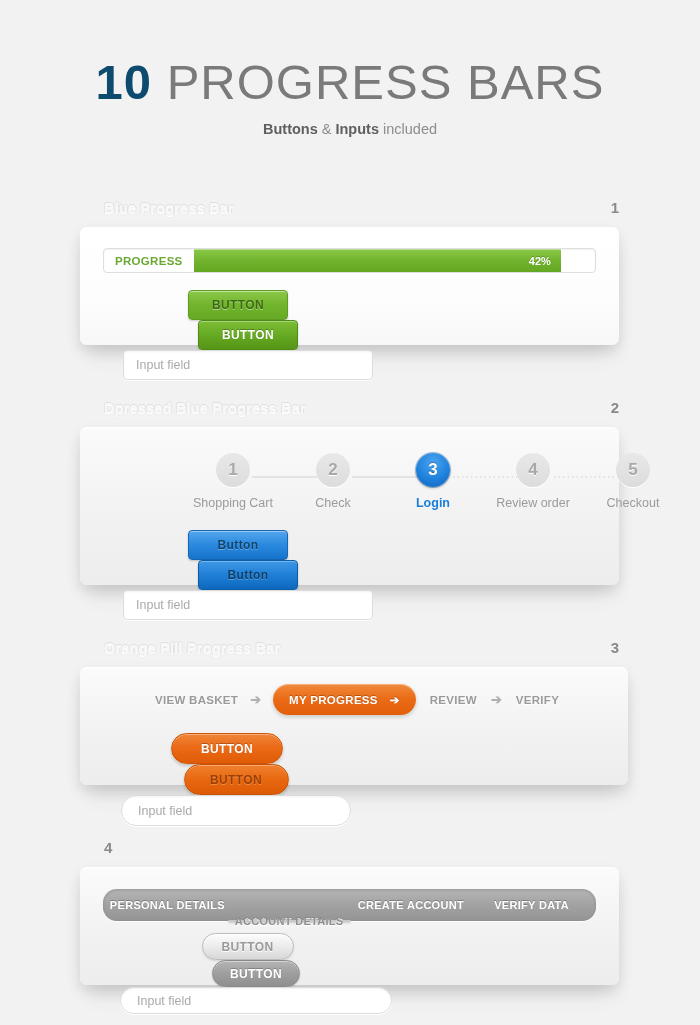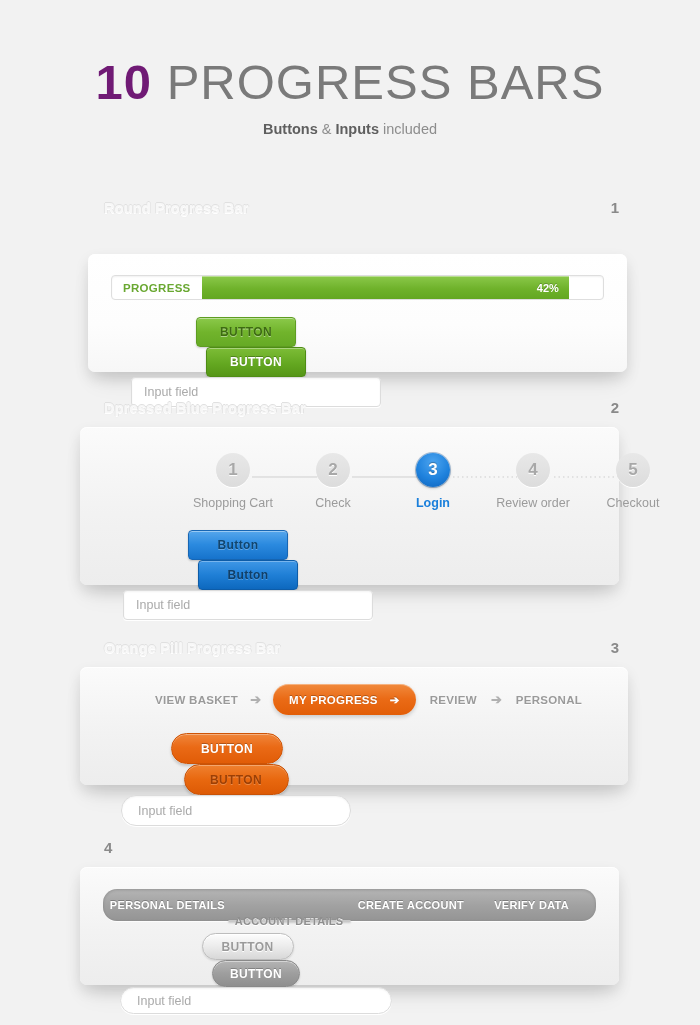--- a/index.html
+++ b/index.html
@@ -10,21 +10,21 @@
     overflow: hidden;
   }
   .page { position: relative; width: 700px; height: 1025px; }
 
   
   .header { text-align: center; padding-top: 58px; }
   .title {
     font-size: 49px; color: #7a7a7a; letter-spacing: 1px;
     font-weight: 300; line-height: 1;
   }
-  .title .num { font-weight: bold; color: #701a75; }
+  .title .num { font-weight: bold; color: #0c4a6e; }
   .subtitle {
     margin-top: 14px; font-size: 14.5px; color: #8d8d8d;
   }
   .subtitle b { color: #5f5f5f; font-weight: bold; }
 
   
   .sec-head {
     position: absolute; left: 104px; right: 81px;
     display: flex; align-items: baseline; justify-content: space-between;
   }
@@ -210,24 +210,24 @@
   <div class="header">
     <div class="title">
       <span class="num">10</span><span> PROGRESS BARS</span>
     </div>
     <div class="subtitle">
       <b>Buttons</b><span> &amp; </span><b>Inputs</b><span> included</span>
     </div>
   </div>
 
   <div class="sec-head" style="top:199px">
-    <span class="sec-title">Round Progress Bar</span>
+    <span class="sec-title">Blue Progress Bar</span>
     <span class="sec-num">1</span>
   </div>
-  <div class="panel white" style="left:88px; top:227px; width:539px; height:118px;margin-top:27px;">
+  <div class="panel white" style="left:80px; top:227px; width:539px; height:118px;">
 
     <div class="lime-track" style="left:23px; top:21px; width:493px;">
       <span class="lime-label">PROGRESS</span>
       <div class="lime-fill" id="lime-fill" style="width: 75%;">
         <span class="lime-pct">42%</span>
       </div>
     </div>
 
     <div class="row" style="left:23px; top:63px;">
       <div class="btn btn-green-a" style="width:100px;">BUTTON</div>
@@ -296,21 +296,21 @@
 
     <div class="pill-row" style="left:75px; top:17px;">
       <span class="pill-txt">VIEW BASKET</span>
       <span class="arrow-sep" style="margin:0 12px;">➔</span>
       <span class="pill-active">
         <span>MY PROGRESS</span>
         <span>➔</span>
       </span>
       <span class="pill-txt" style="margin-left:14px;">REVIEW</span>
       <span class="arrow-sep" style="margin:0 14px;">➔</span>
-      <span class="pill-txt">PERSONAL</span>
+      <span class="pill-txt">VERIFY</span>
     </div>
 
     <div class="row" style="left:23px; top:66px;">
       <div class="btn btn-orange-a" style="width:112px; height:31px;">BUTTON</div>
       <div class="btn btn-orange-b" style="width:105px; height:31px; margin-left:18px;">BUTTON</div>
       <div class="inp pill" style="width:230px; height:31px; margin-left:18px;">Input field</div>
     </div>
   </div>
 
   <div class="sec-head" style="top:839px">

